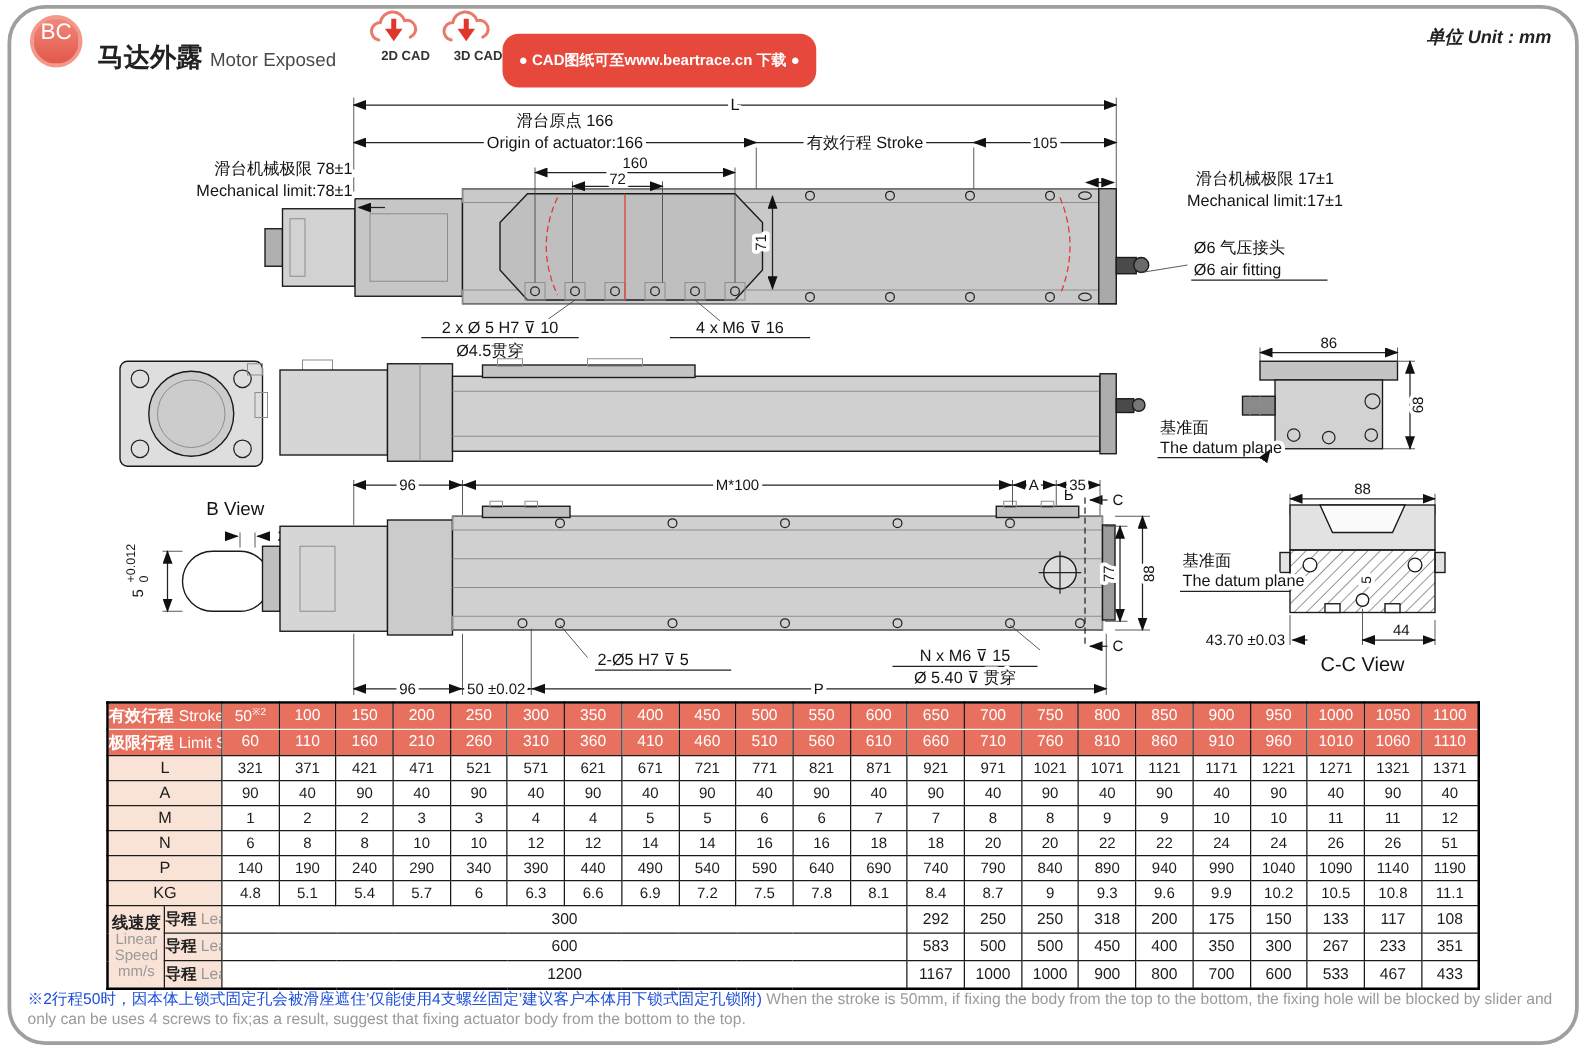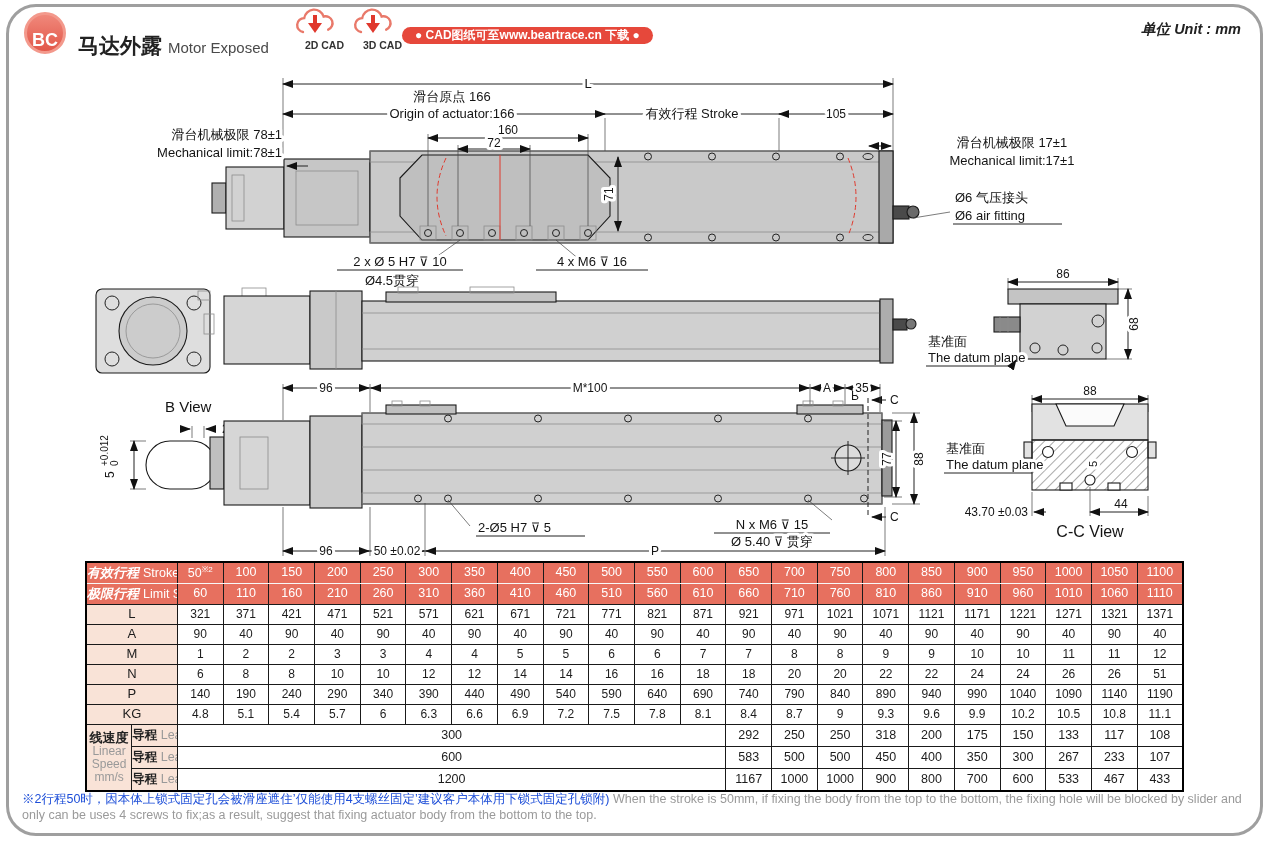--- a/index.html
+++ b/index.html
@@ -4,29 +4,29 @@
 <style>
   html,body { margin:0; padding:0; background:#fff; }
   .page { position:relative; width:1269px; height:844px; background:#fff;
           font-family:"Liberation Sans",sans-serif; overflow:hidden; }
   .frame { position:absolute; left:6px; top:4px; right:6px; bottom:8px;
            border:3px solid #9f9f9f; border-radius:30px; pointer-events:none; }
 
   
   .badge { position:absolute; left:24px; top:12px; width:36px; height:36px; border-radius:50%;
            background:linear-gradient(180deg,#f0887b,#e25749); border:3px solid #f3998c;
-           color:#fff; font-size:18px; font-weight:bold;
-           display:flex; align-items:flex-end; justify-content:center; }
+           color:#fff; font-size:18px; font-weight:normal;
+           display:flex; align-items:flex-start; justify-content:center; }
   .title { position:absolute; left:78px; top:32px; font-size:21px; font-weight:bold; color:#222; white-space:nowrap; }
   .title .en { font-size:15px; font-weight:normal; color:#4a4a4a; margin-left:6px; }
   .cad { position:absolute; top:8px; width:56px; text-align:right; cursor:pointer; }
   .cad svg { width:46px; height:32px; display:block; margin:0 auto; }
   .cad .lbl { font-size:10.5px; font-weight:bold; color:#333; margin-top:-1px; }
   .pill { position:absolute; left:402px; top:27px; background:#e6483b; color:#fff;
-          border-radius:13px; padding:0 13px; font-size:12px; font-weight:bold; cursor:pointer; }
+          border-radius:13px; padding:13px 13px; font-size:12px; font-weight:bold; cursor:pointer; }
   .unit { position:absolute; right:28px; top:20px; font-size:14.5px; color:#222; font-weight:bold;font-style:italic; }
 
   
   svg.draw { position:absolute; left:0; top:0; }
   svg.draw text { font-family:"Liberation Sans",sans-serif; fill:#141414; }
   .t10 { font-size:10px; } .t11 { font-size:11px; } .t12 { font-size:12px; }
   .t13 { font-size:13px; } .t15 { font-size:15px; } .t16 { font-size:16px; }
   .halo { stroke:#fff; stroke-width:6px; paint-order:stroke; stroke-linejoin:round; }
   .body { stroke:#1a1a1a; stroke-width:1.1; }
   .thin { stroke:#8d8d8d; stroke-width:0.8; fill:none; }
@@ -35,21 +35,21 @@
   .redl { stroke:#e0392d; stroke-width:1; fill:none; }
   .dash { stroke-dasharray:5,3; }
 
   
   #spec { position:absolute; left:85px; top:561px; width:1099px;
           border-collapse:collapse; table-layout:fixed; border:2px solid #000; }
   #spec td { border:1px solid #1a1a1a; text-align:center; vertical-align:middle;
              font-size:12px; color:#1c1c1c; padding:0; white-space:nowrap; overflow:hidden;
              height:19px; line-height:1.1; }
   #spec tr.hrow td { background:#e7705f; color:#fff; height:20px; font-size:12.5px; }
-  #spec tr.hrow td b { font-size:13px; margin-right:4px;font-style:italic; }
+  #spec tr.hrow td b { font-size:13px; margin-right:4px; }
   #spec tr.hrow.first td { border-bottom-color:#f8f8f8; }
   #spec sup { font-size:8px; }
   #spec .plbl { background:#f9e3d7; font-size:13px; }
   #spec tr.srow td { height:21px; font-size:12.5px; }
   .speedlbl b { display:block; font-size:13px; color:#222; }
   .speedlbl span { display:block; color:#999; font-size:12px; }
   .speedlbl { line-height:13px; }
   .leadlbl b { color:#222;text-align:right; } .leadlbl .g { color:#999; }
 
   
@@ -614,21 +614,21 @@
           <td colspan="12">600</td>
           <td>583</td>
           <td>500</td>
           <td>500</td>
           <td>450</td>
           <td>400</td>
           <td>350</td>
           <td>300</td>
           <td>267</td>
           <td>233</td>
-          <td>107</td>
+          <td>351</td>
         </tr>
         <tr class="srow">
           <td class="plbl leadlbl"><b>导程</b> <span class="g">Lead</span> </td>
           <td colspan="12">1200</td>
           <td>1167</td>
           <td>1000</td>
           <td>1000</td>
           <td>900</td>
           <td>800</td>
           <td>700</td>

